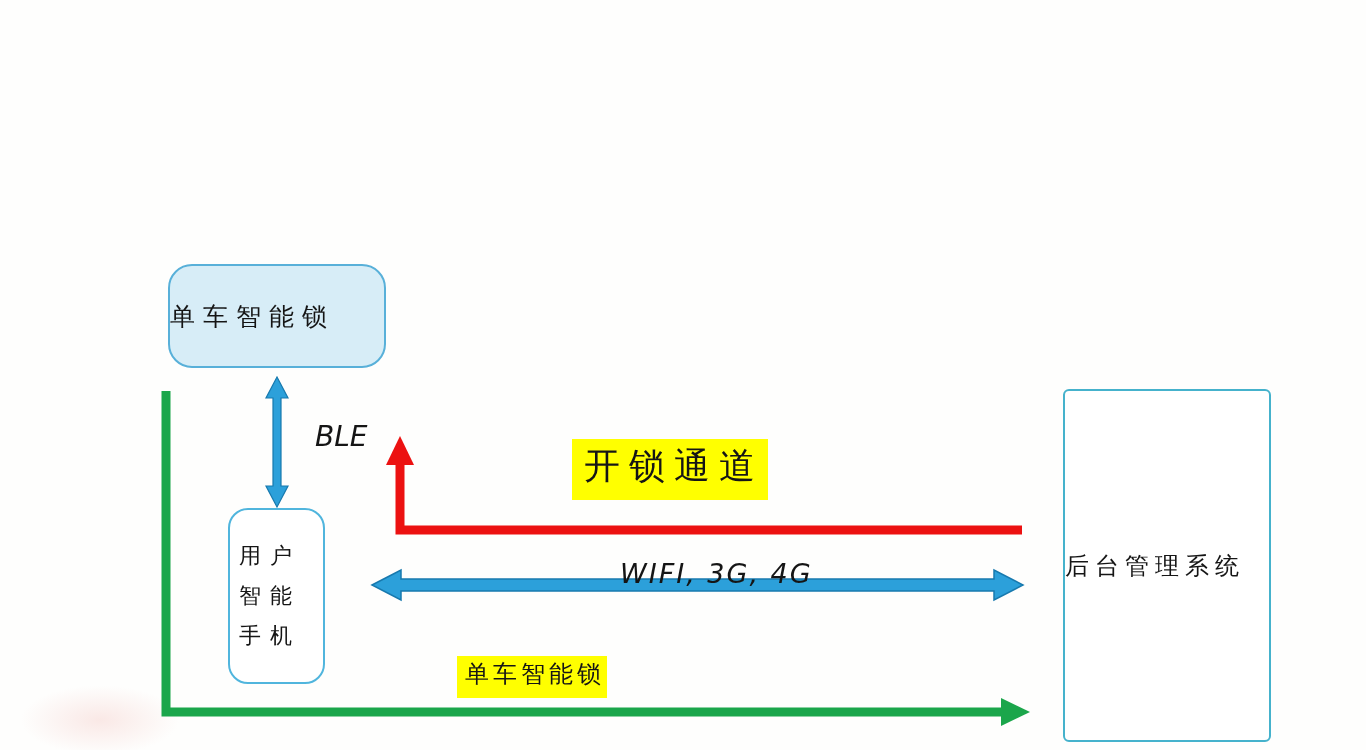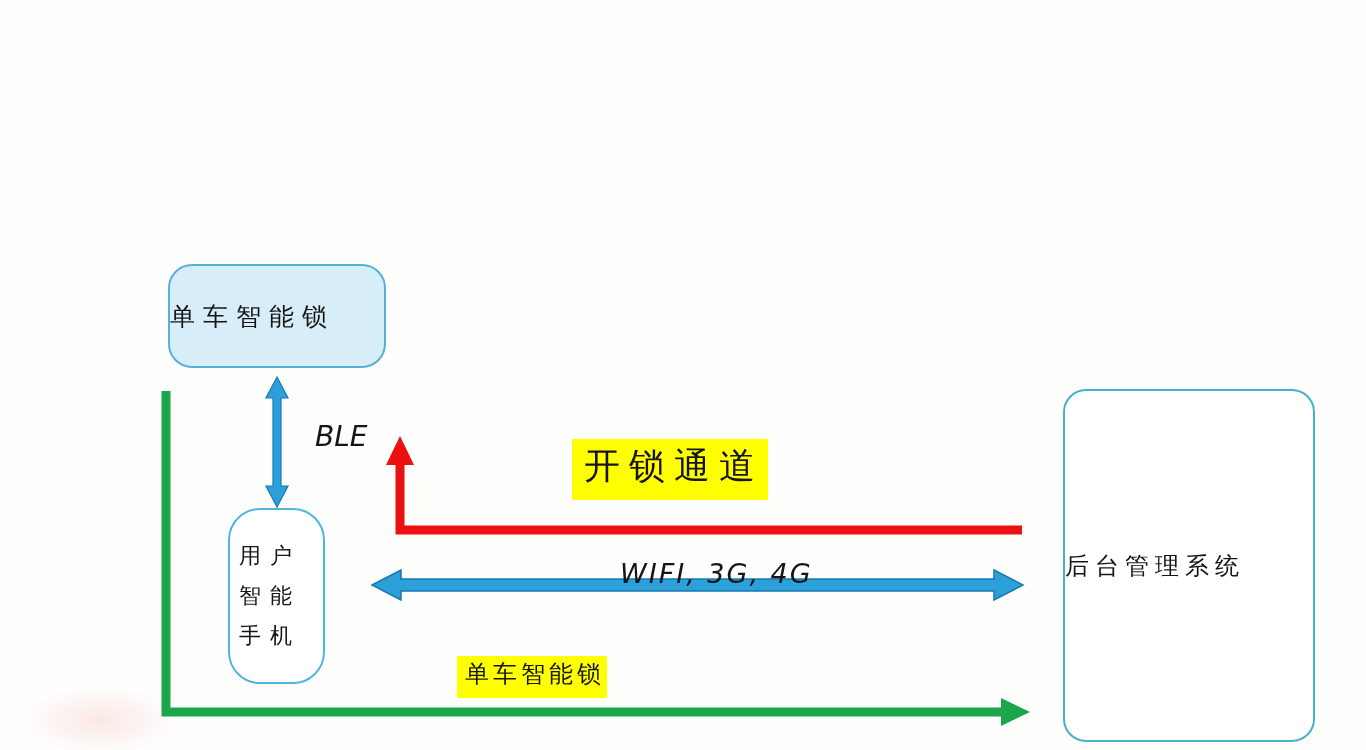--- a/index.html
+++ b/index.html
@@ -32,33 +32,33 @@
     border: 2.5px solid var(--box-border-blue);
     border-radius: 24px;
     font-size: 25px;
     letter-spacing: 8px;
   }
   .node-user-phone {
     left: 228px; top: 508px;
     width: 97px; height: 176px;
     background: #ffffff;
     border: 2.5px solid var(--box-border-blue2);
-    border-radius: 32px;
+    border-radius: 20px;
     font-size: 22px;
     letter-spacing: 9px;
     line-height: 40px;
   }
   .node-user-phone .lines { display: block; }
   .node-user-phone .lines span { display: block; text-indent: 9px; }
   .node-backend {
     left: 1063px; top: 389px;
-    width: 252px; height: 353px;
+    width: 208px; height: 353px;
     background: #ffffff;
     border: 2.5px solid var(--box-border-teal);
-    border-radius: 23px;
+    border-radius: 6px;
     font-size: 24px;
     letter-spacing: 6px;
   }
   .arrows {
     position: absolute;
     left: 0; top: 0;
     width: 1366px; height: 750px;
     pointer-events: none;
   }
   .lbl {

